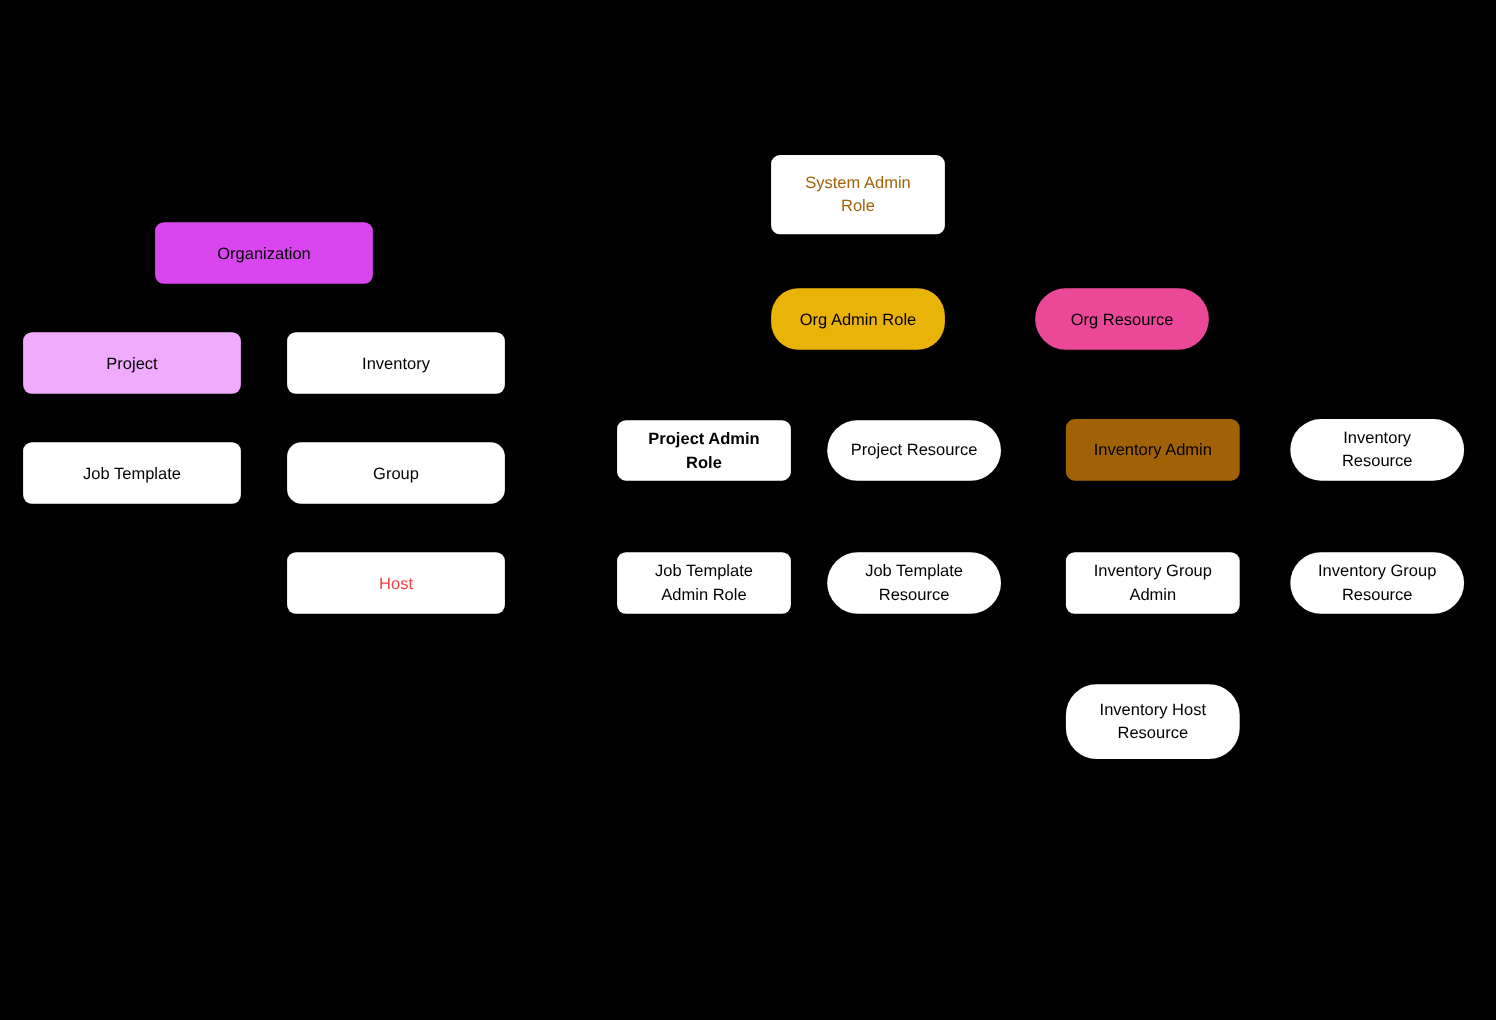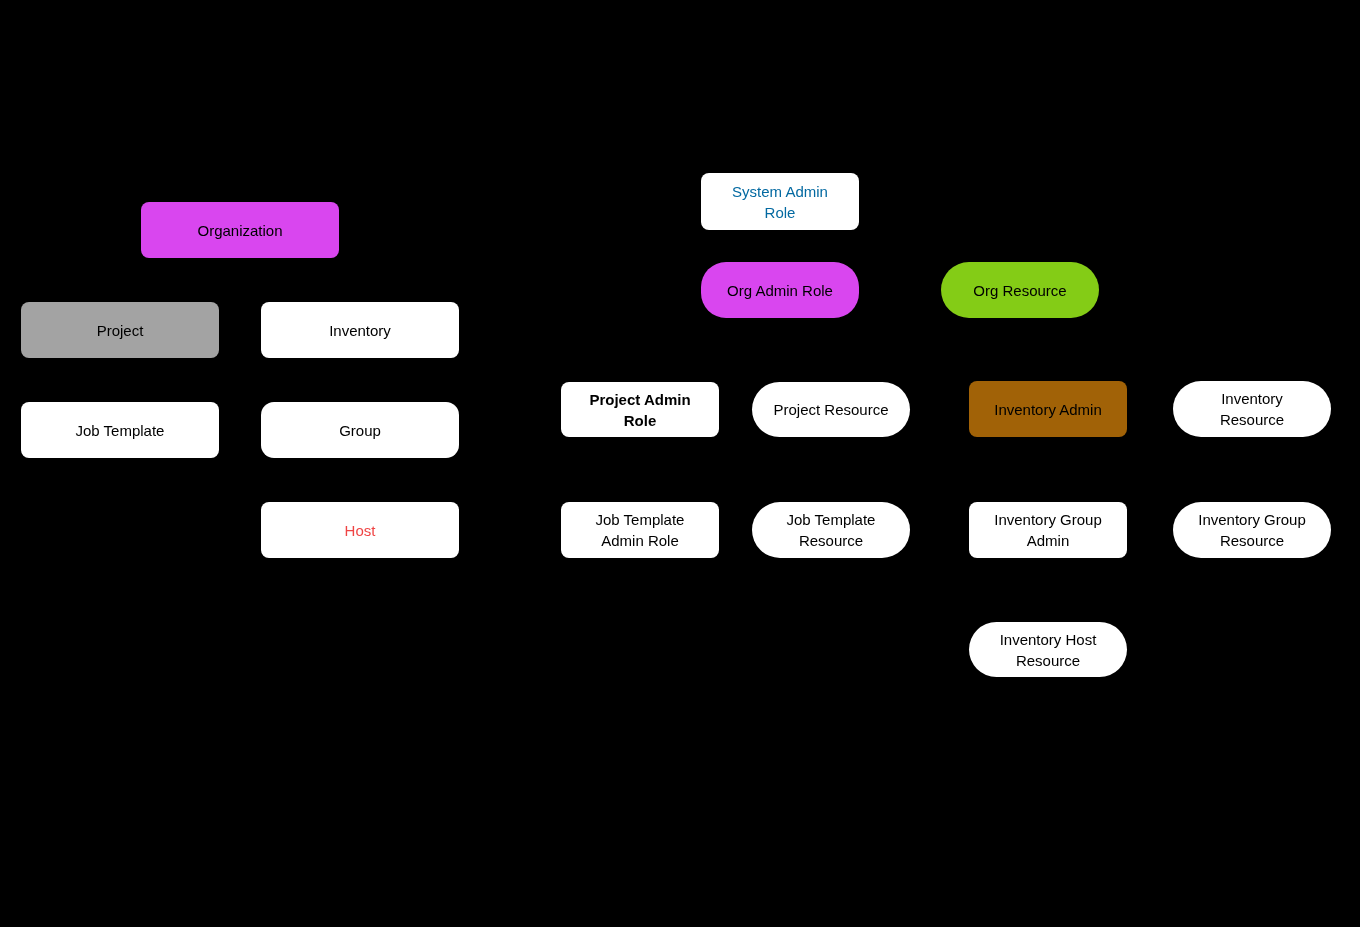--- a/index.html
+++ b/index.html
@@ -39,43 +39,43 @@
     width: 100%;
   }
 </style>
 </head>
 <body>
 
 <div class="canvas" id="diagram-canvas" style="width: 1360px; height: 927px; background: rgb(0, 0, 0);">
     <div class="node rect" style="left: 141px; top: 202px; width: 198px; height: 56px; background: #d946ef; color: rgb(0, 0, 0);">
       <span class="node-label">Organization</span>
     </div>
-    <div class="node rect" style="left: 21px; top: 302px; width: 198px; height: 56px; background: #a3a3a3; color: rgb(0, 0, 0);">
+    <div class="node rect" style="left: 21px; top: 302px; width: 198px; height: 56px; background: #f0abfc; color: rgb(0, 0, 0);">
       <span class="node-label">Project</span>
     </div>
     <div class="node rect" style="left: 261px; top: 302px; width: 198px; height: 56px; background: rgb(255, 255, 255); color: rgb(0, 0, 0);">
       <span class="node-label">Inventory</span>
     </div>
     <div class="node rect" style="left: 21px; top: 402px; width: 198px; height: 56px; background: rgb(255, 255, 255); color: rgb(0, 0, 0);">
       <span class="node-label">Job Template</span>
     </div>
     <div class="node rect" style="left: 261px; top: 402px; width: 198px; height: 56px; background: rgb(255, 255, 255); color: rgb(0, 0, 0); border-radius: 13px;">
       <span class="node-label">Group</span>
     </div>
     <div class="node rect" style="left: 261px; top: 502px; width: 198px; height: 56px; background: rgb(255, 255, 255); color: #ef4444;">
       <span class="node-label">Host</span>
     </div>
-    <div class="node rect" style="left: 701px; top: 141px; width: 158px; height: 57px; background: rgb(255, 255, 255); color: #0369a1; margin-top: 32px;">
+    <div class="node rect" style="left: 701px; top: 141px; width: 158px; height: 72px; background: rgb(255, 255, 255); color: #a16207;">
       <span class="node-label">System Admin
 Role</span>
     </div>
-    <div class="node rect" style="left: 701px; top: 262px; width: 158px; height: 56px; background: #d946ef; color: rgb(0, 0, 0); border-radius: 25px;">
+    <div class="node rect" style="left: 701px; top: 262px; width: 158px; height: 56px; background: #eab308; color: rgb(0, 0, 0); border-radius: 25px;">
       <span class="node-label">Org Admin Role</span>
     </div>
-    <div class="node pill" style="left: 941px; top: 262px; width: 158px; height: 56px; background: #84cc16; color: rgb(0, 0, 0);">
+    <div class="node pill" style="left: 941px; top: 262px; width: 158px; height: 56px; background: #ec4899; color: rgb(0, 0, 0);">
       <span class="node-label">Org Resource</span>
     </div>
     <div class="node rect" style="left: 561px; top: 382px; width: 158px; height: 55px; background: rgb(255, 255, 255); color: rgb(0, 0, 0); font-weight: bold;">
       <span class="node-label">Project Admin
 Role</span>
     </div>
     <div class="node pill" style="left: 752px; top: 382px; width: 158px; height: 55px; background: rgb(255, 255, 255); color: rgb(0, 0, 0);">
       <span class="node-label">Project Resource</span>
     </div>
     <div class="node rect" style="left: 969px; top: 381px; width: 158px; height: 56px; background: #a16207; color: rgb(0, 0, 0);">
@@ -94,17 +94,17 @@
 Resource</span>
     </div>
     <div class="node rect" style="left: 969px; top: 502px; width: 158px; height: 56px; background: rgb(255, 255, 255); color: rgb(0, 0, 0);">
       <span class="node-label">Inventory Group
 Admin</span>
     </div>
     <div class="node pill" style="left: 1173px; top: 502px; width: 158px; height: 56px; background: rgb(255, 255, 255); color: rgb(0, 0, 0);">
       <span class="node-label">Inventory Group
 Resource</span>
     </div>
-    <div class="node pill" style="left: 969px; top: 622px; width: 158px; height: 55px; background: rgb(255, 255, 255); color: rgb(0, 0, 0);">
+    <div class="node pill" style="left: 969px; top: 622px; width: 158px; height: 68px; background: rgb(255, 255, 255); color: rgb(0, 0, 0);">
       <span class="node-label">Inventory Host
 Resource</span>
     </div>
   </div>
 
 </body></html>

